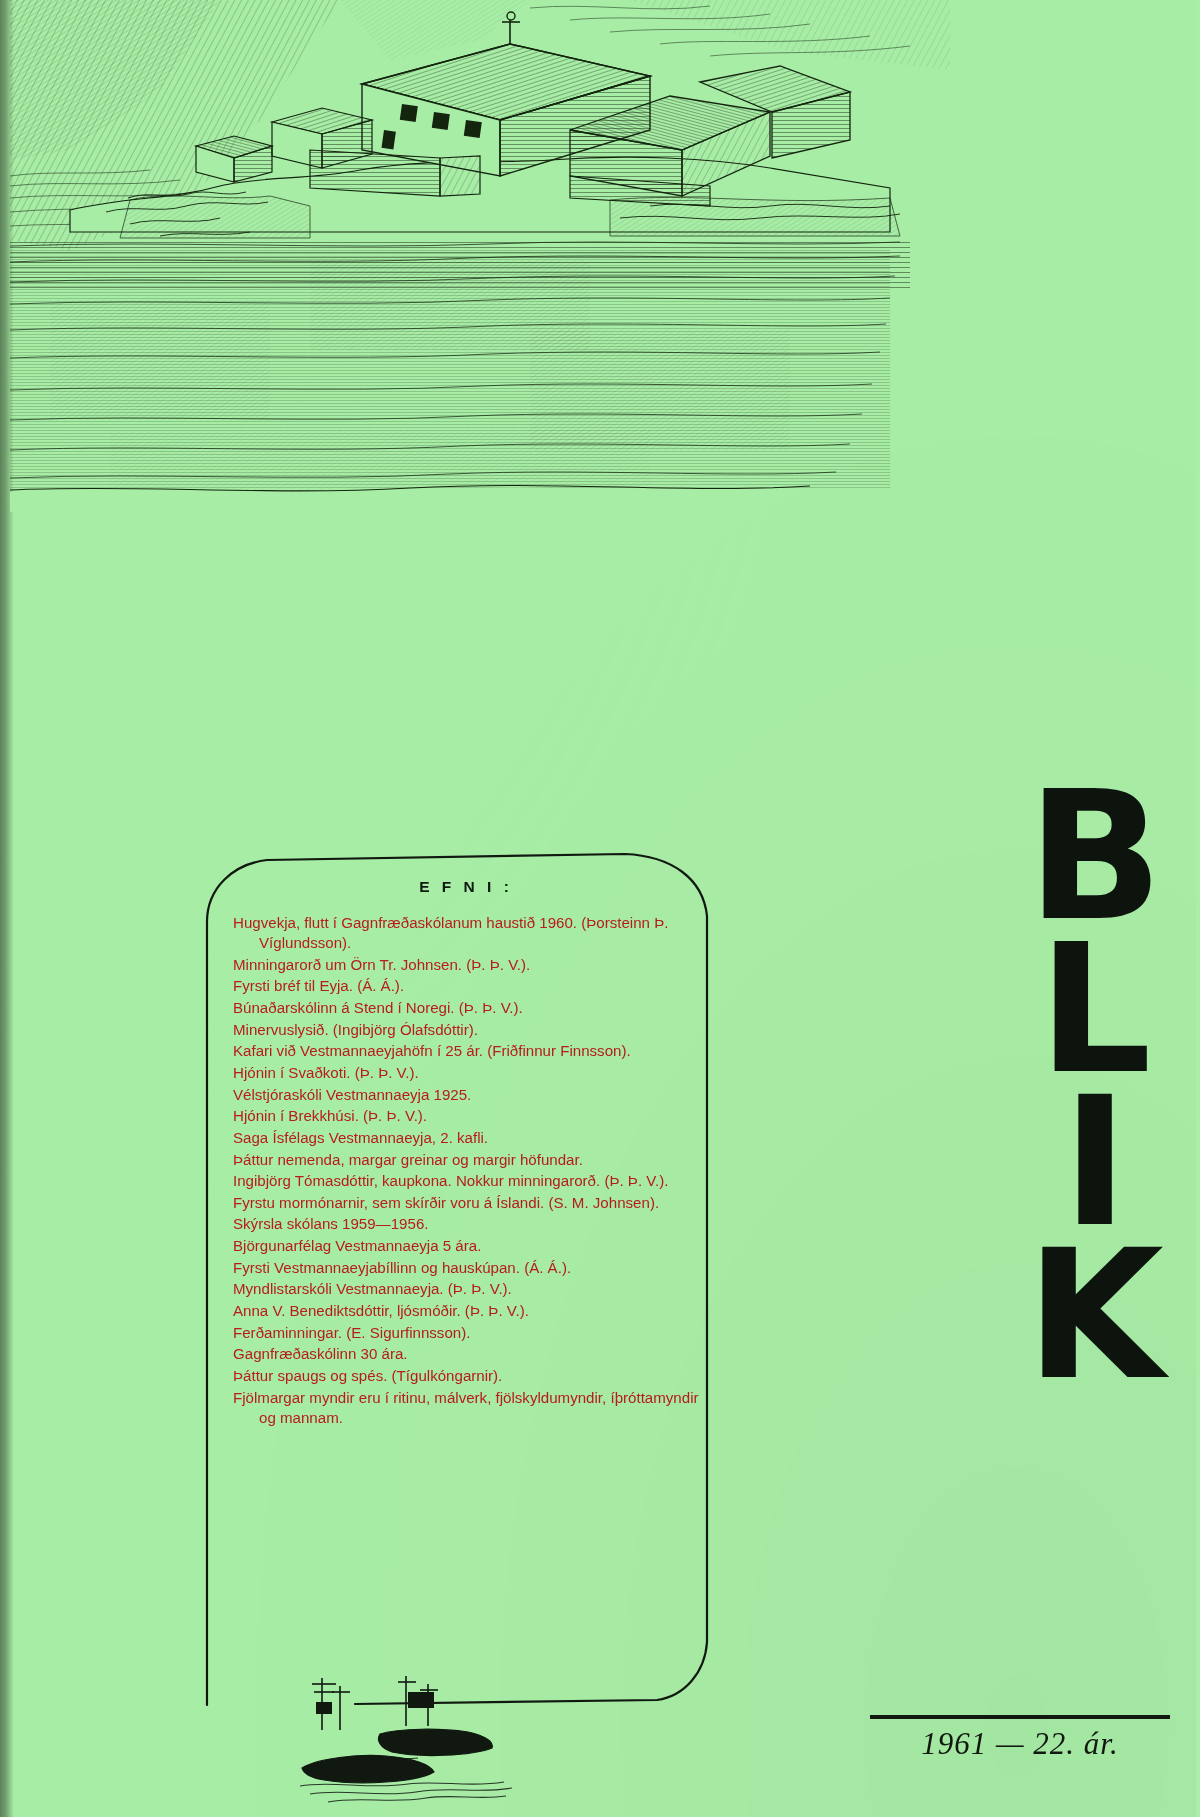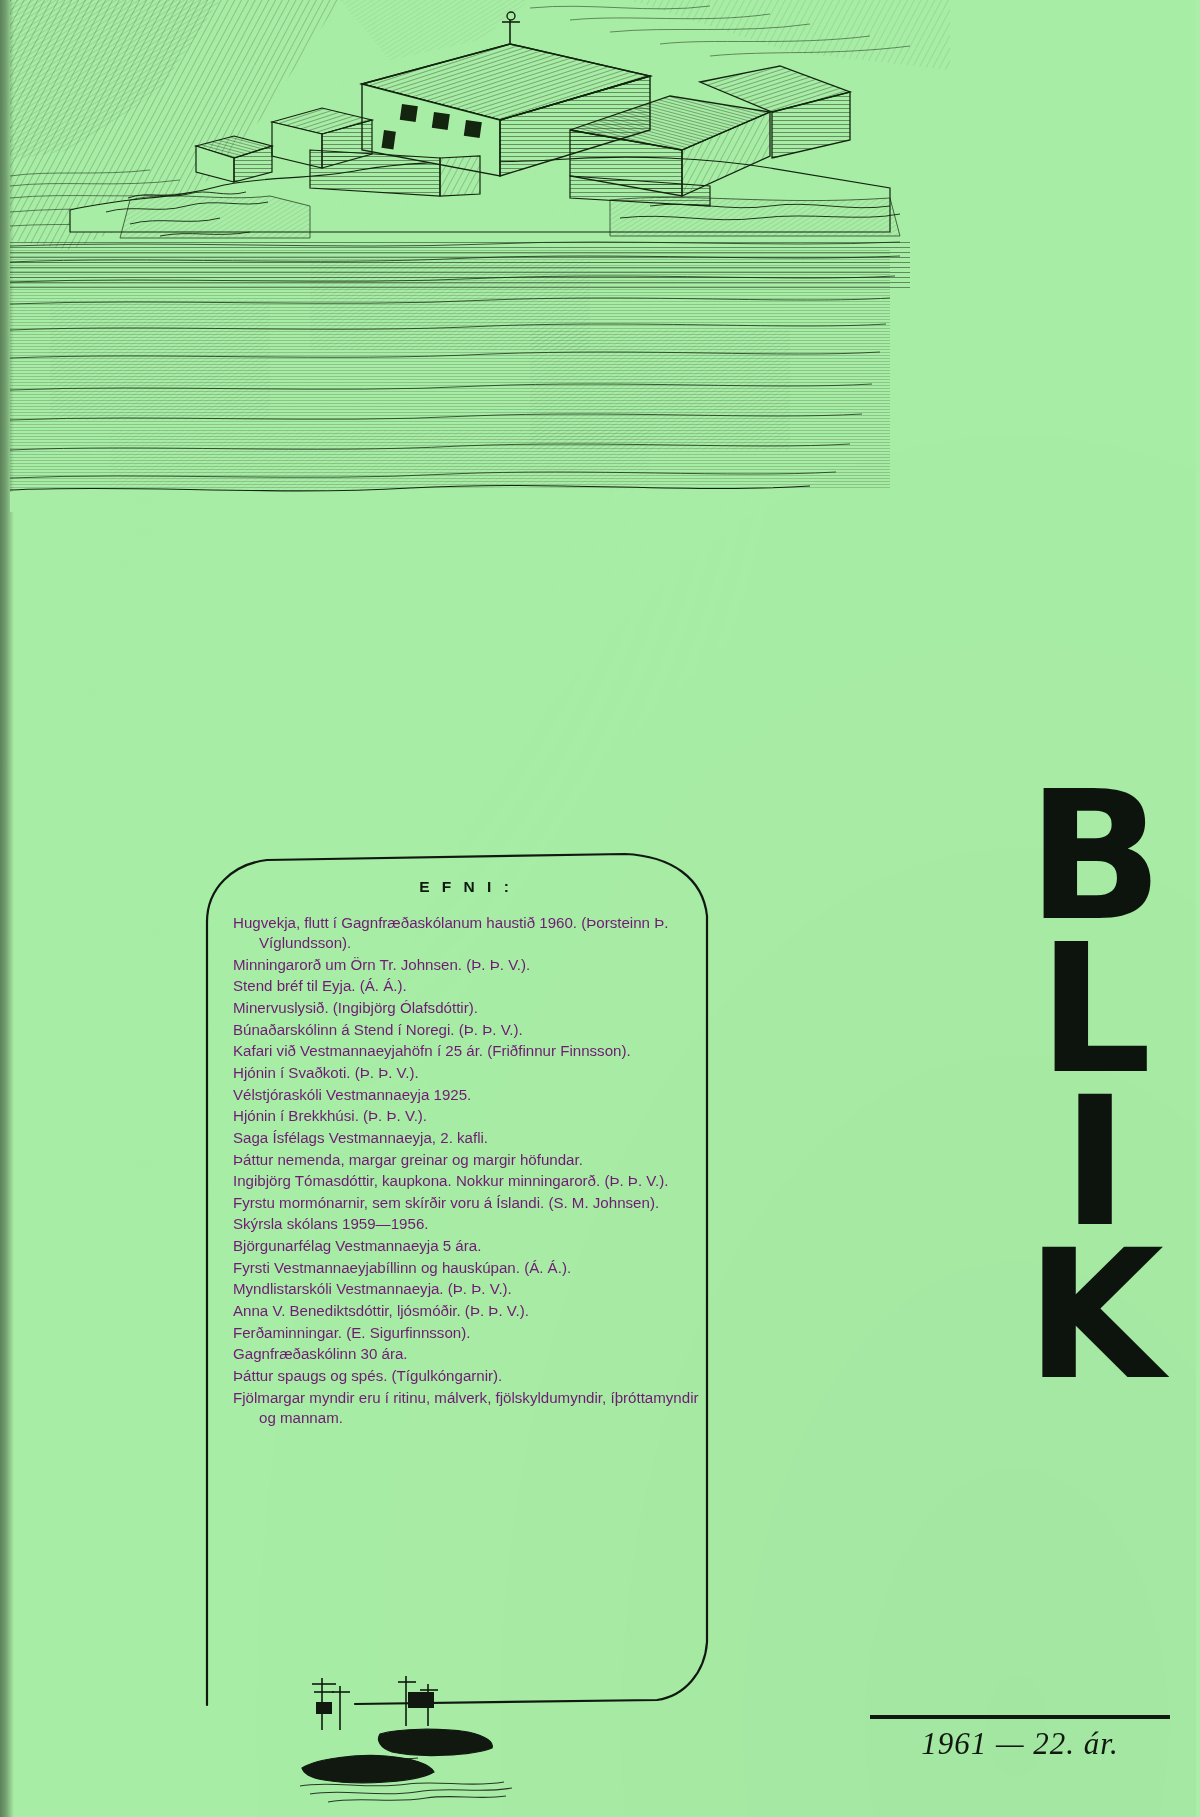--- a/index.html
+++ b/index.html
@@ -84,21 +84,21 @@
     font-family: "Liberation Sans", sans-serif;
   }
   ul.toc {
     list-style: none;
     margin: 0;
     padding: 0;
   }
   ul.toc li {
     font-size: 15.1px;
     line-height: 1.335;
-    color: #701a75;
+    color: #b91c1c;
     margin-bottom: 1.5px;
     text-indent: 0;
     padding-left: 26px;
   }
   ul.toc li .ln {
     display: block;
     text-indent: -26px;
   }
 
   
@@ -315,27 +315,27 @@
     <div class="contents-inner">
       <div class="efni-title">E F N I :</div>
       <ul class="toc">
         <li>
             <span class="ln">Hugvekja, flutt í Gagnfræðaskólanum haustið 1960. (Þorsteinn Þ. Víglundsson).</span>
           </li>
         <li>
             <span class="ln">Minningarorð um Örn Tr. Johnsen. (Þ. Þ. V.).</span>
           </li>
         <li>
-            <span class="ln">Stend bréf til Eyja. (Á. Á.).</span>
+            <span class="ln">Fyrsti bréf til Eyja. (Á. Á.).</span>
+          </li>
+        <li>
+            <span class="ln">Búnaðarskólinn á Stend í Noregi. (Þ. Þ. V.).</span>
           </li>
         <li>
             <span class="ln">Minervuslysið. (Ingibjörg Ólafsdóttir).</span>
-          </li>
-        <li>
-            <span class="ln">Búnaðarskólinn á Stend í Noregi. (Þ. Þ. V.).</span>
           </li>
         <li>
             <span class="ln">Kafari við Vestmannaeyjahöfn í 25 ár. (Friðfinnur Finnsson).</span>
           </li>
         <li>
             <span class="ln">Hjónin í Svaðkoti. (Þ. Þ. V.).</span>
           </li>
         <li>
             <span class="ln">Vélstjóraskóli Vestmannaeyja 1925.</span>
           </li>

